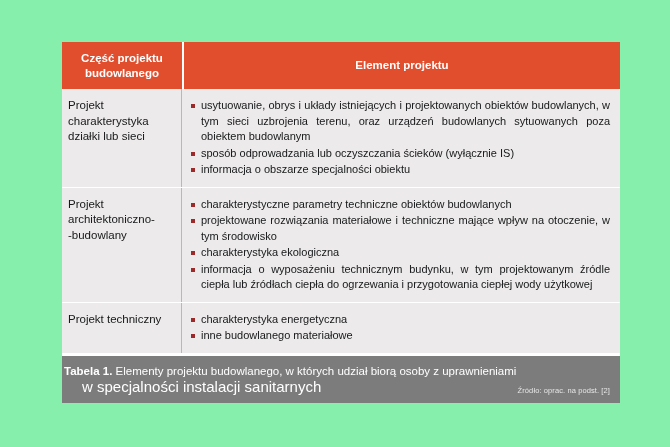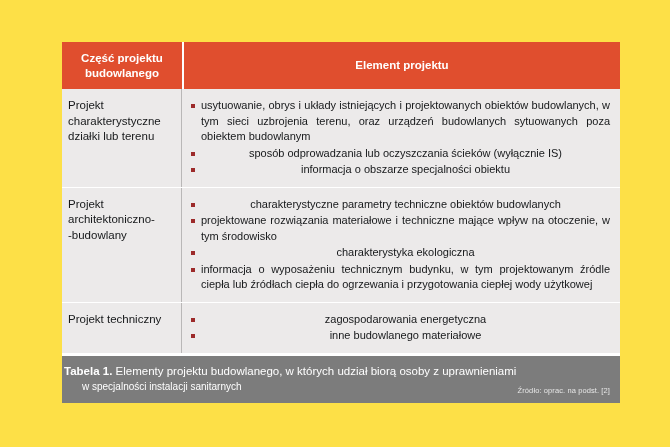--- a/index.html
+++ b/index.html
@@ -11,21 +11,21 @@
     height: 447px;
     background: #ffffff;
     font-family: "Liberation Sans", sans-serif;
     overflow: hidden;
   }
 
   #page {
     position: relative;
     width: 670px;
     height: 447px;
-    background: #fde047;
+    background: #86efac;
   }
 
   .table-wrap {
     position: absolute;
     left: 62px;
     top: 42px;
     width: 558px;
     background: #ffffff;
   }
 
@@ -102,39 +102,39 @@
   ul.blist li:last-child { margin-bottom: 0; }
   ul.blist li::before {
     content: "";
     position: absolute;
     left: 1px;
     top: 6px;
     width: 4px;
     height: 4px;
     background: #9c2a2a;
   }
-  ul.blist li.nojust { text-align: center; }
+  ul.blist li.nojust { text-align: left; }
 
   
   .caption {
     background: #7c7c7c;
     color: #ffffff;
     padding: 7px 10px 8px 2px;
     box-sizing: border-box;
     position: relative;
     min-height: 42px;
     border-top: 2px solid #ffffff;
   }
   .caption-line1 {
     font-size: 11.5px;
     line-height: 16px;
   }
   .caption-line1 b { font-weight: bold; }
   .caption-line2 {
-    font-size: 10px;
+    font-size: 15px;
     line-height: 16px;
     padding-left: 18px;
   }
   .caption-source {
     position: absolute;
     right: 10px;
     bottom: 7px;
     font-size: 7.5px;
     line-height: 10px;
     color: #e6e6e6;
@@ -159,22 +159,22 @@
       <div class="th th-right">
         <div>
           <span>Element projektu</span>
         </div>
       </div>
     </div>
 
     <div class="trow">
       <div class="td-left">
         <div>Projekt</div>
-        <div>charakterystyczne</div>
-        <div>działki lub terenu</div>
+        <div>charakterystyka</div>
+        <div>działki lub sieci</div>
       </div>
       <div class="td-right">
         <ul class="blist">
           <li>usytuowanie, obrys i układy istniejących i projektowanych obiektów budowlanych, w tym sieci uzbrojenia terenu, oraz urządzeń budowlanych sytuowanych poza obiektem budowlanym</li>
           <li class="nojust">sposób odprowadzania lub oczyszczania ścieków (wyłącznie IS)</li>
           <li class="nojust">informacja o obszarze specjalności obiektu</li>
         </ul>
       </div>
     </div>
 
@@ -193,21 +193,21 @@
         </ul>
       </div>
     </div>
 
     <div class="trow">
       <div class="td-left">
         <div>Projekt techniczny</div>
       </div>
       <div class="td-right">
         <ul class="blist">
-          <li class="nojust">zagospodarowania energetyczna</li>
+          <li class="nojust">charakterystyka energetyczna</li>
           <li class="nojust">inne budowlanego materiałowe</li>
         </ul>
       </div>
     </div>
 
     <div class="caption">
       <div class="caption-line1"><b>Tabela 1.</b><span> Elementy projektu budowlanego, w których udział biorą osoby z uprawnieniami</span></div>
       <div class="caption-line2">w specjalności instalacji sanitarnych</div>
       <div class="caption-source">Źródło: oprac. na podst. [2]</div>
     </div>

